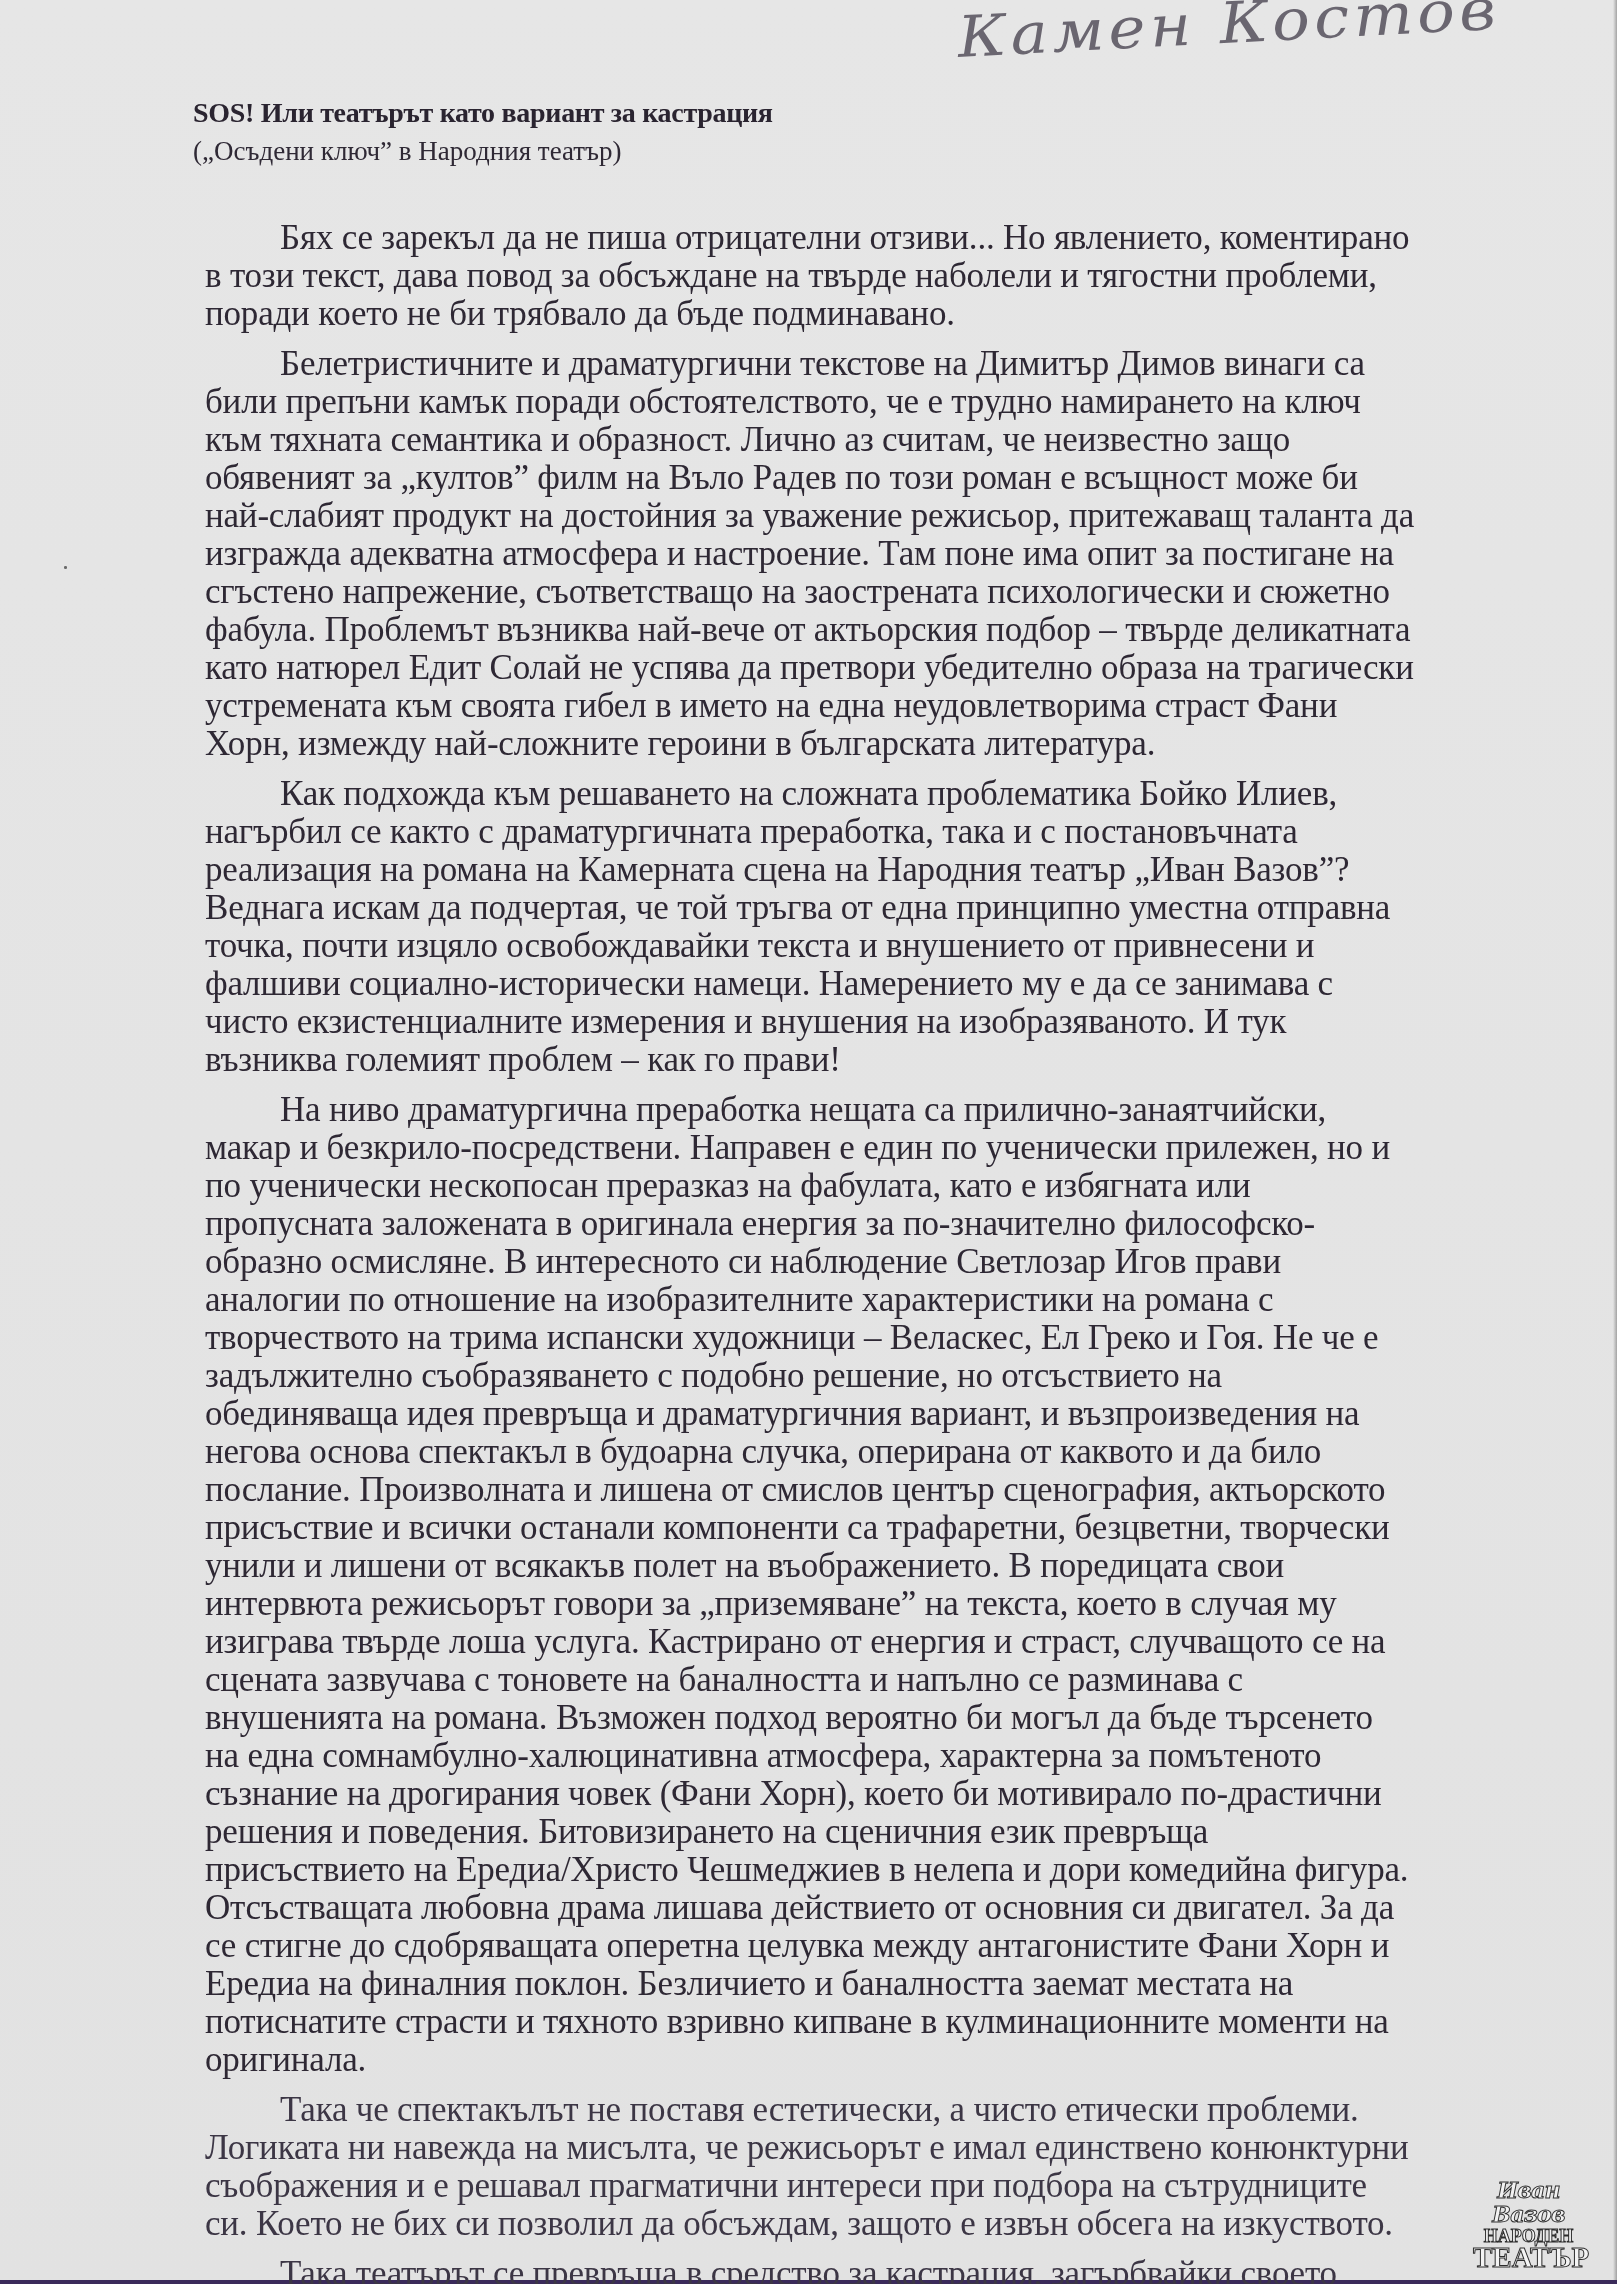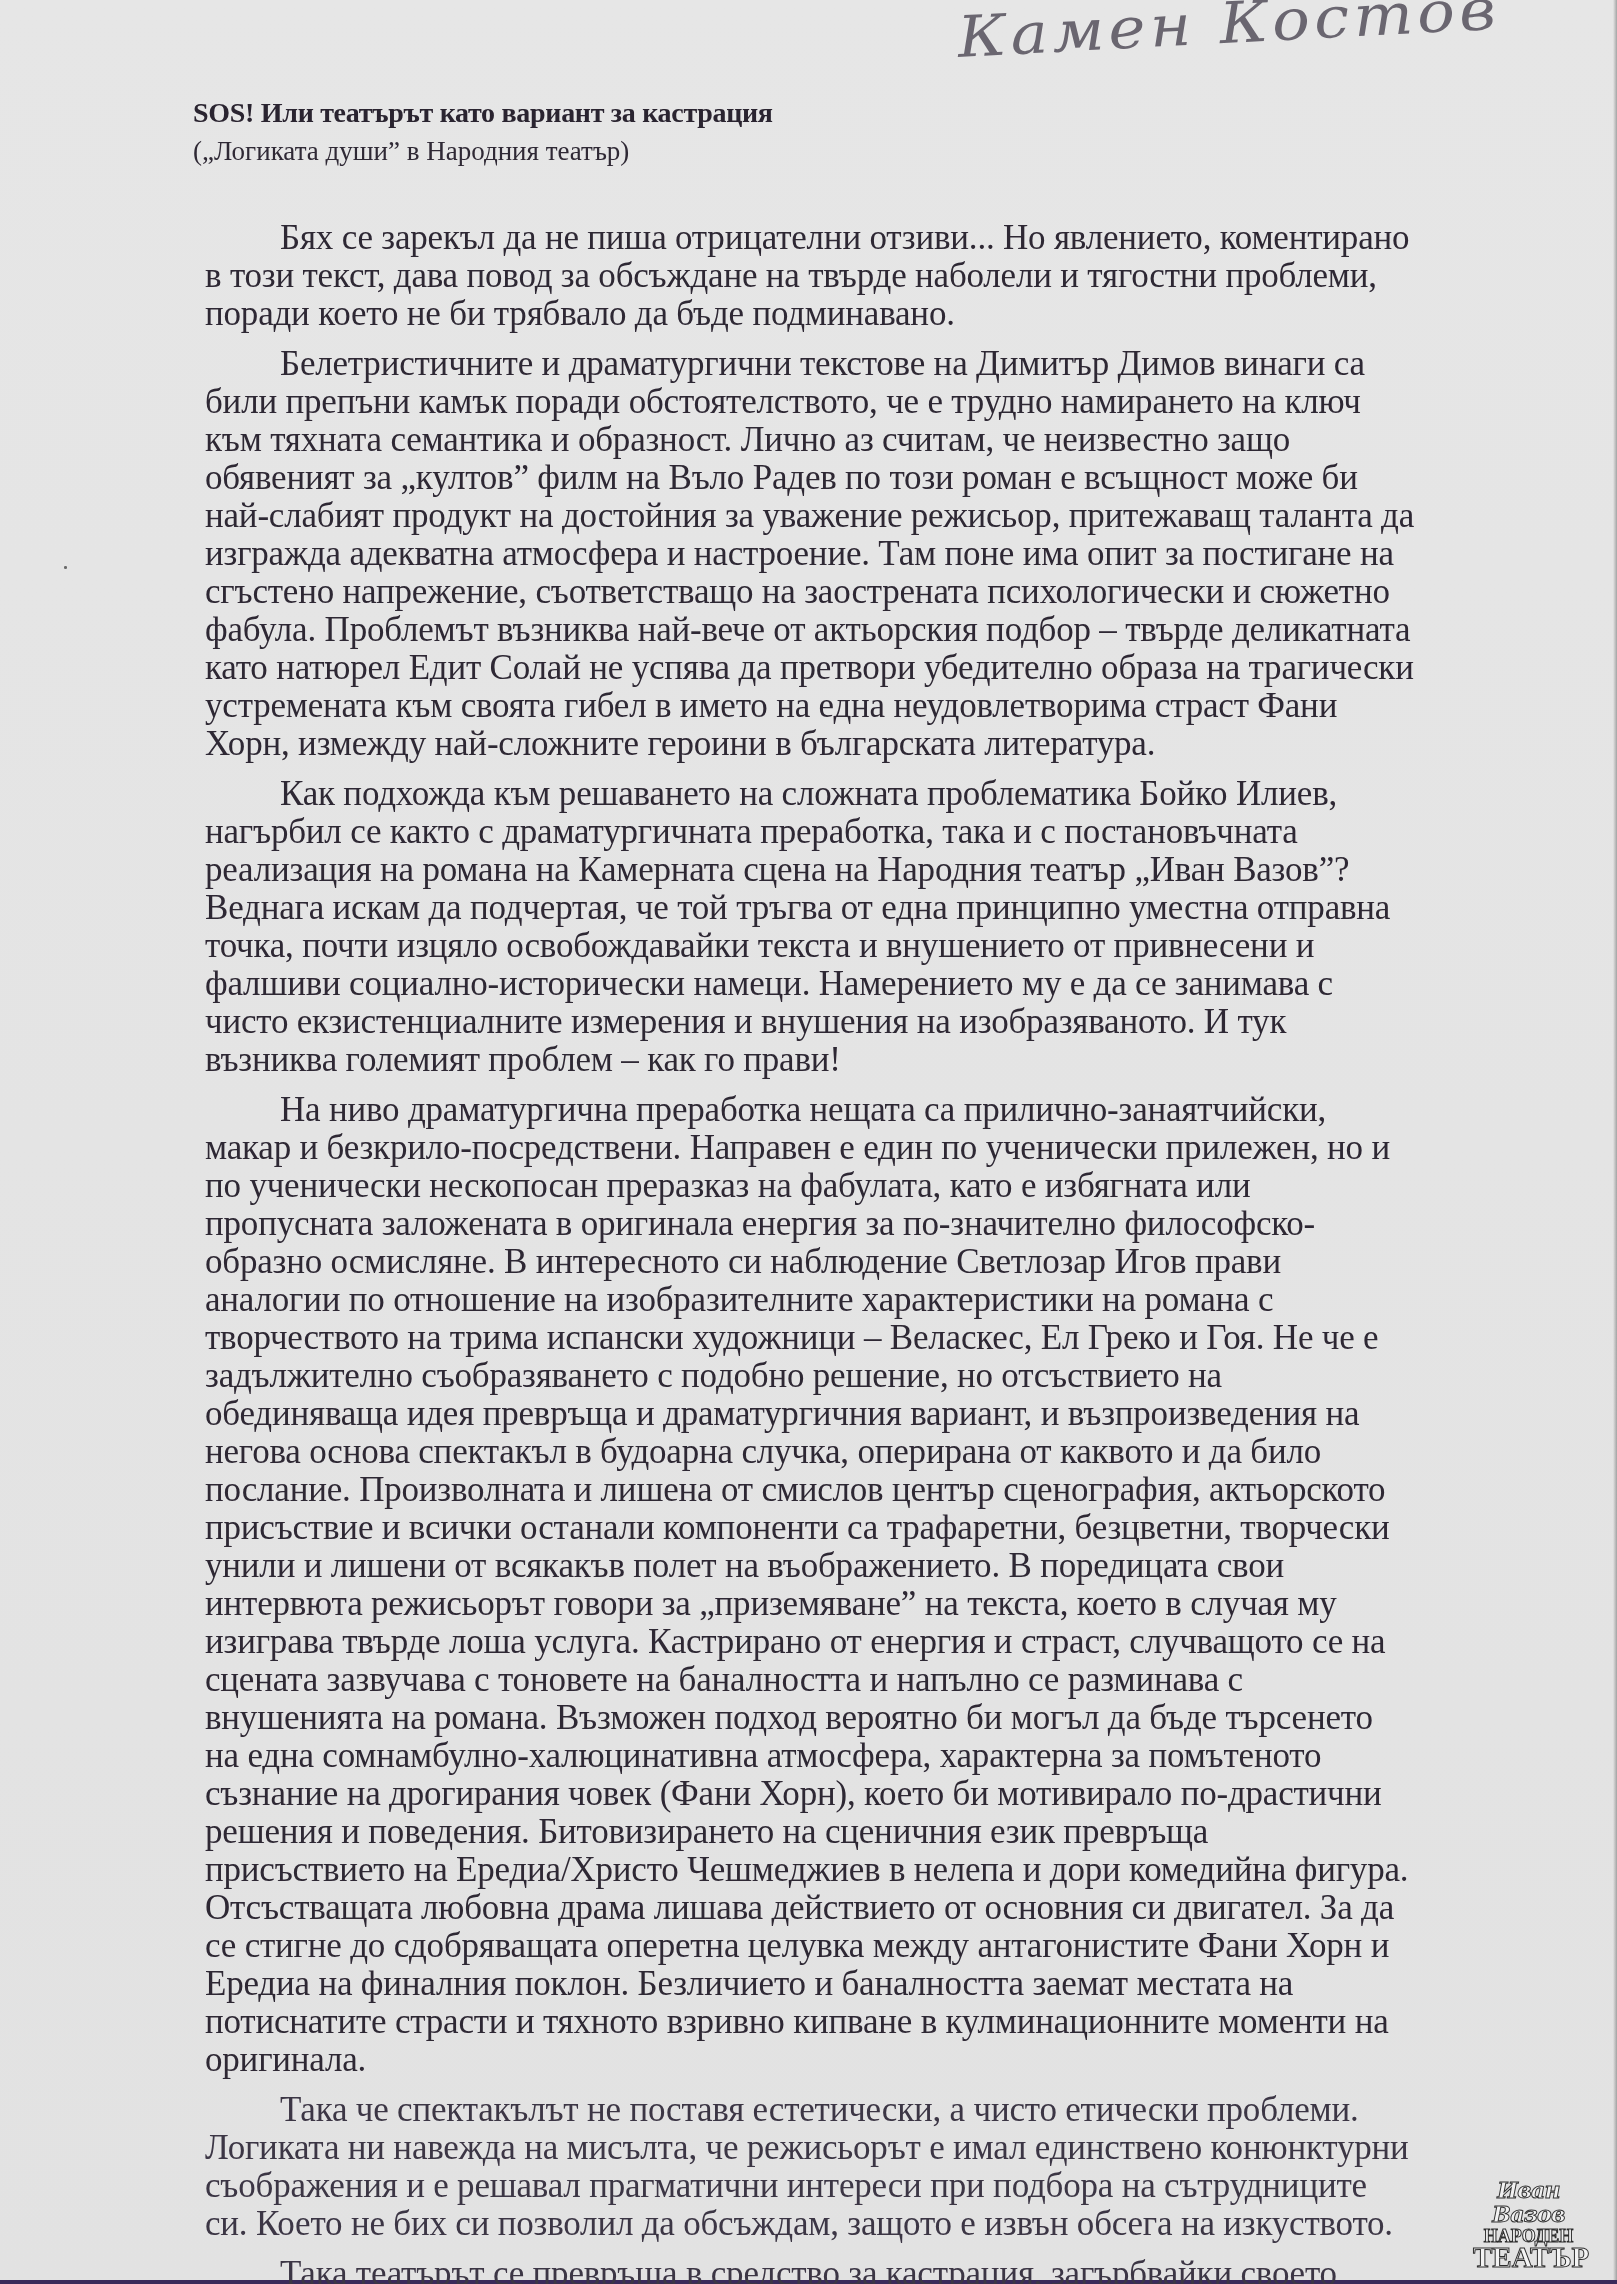--- a/index.html
+++ b/index.html
@@ -133,21 +133,21 @@
 </head>
 <body>
 
 <div class="page">
   <div class="page-right-shadow"></div>
   <div class="page-bottom-edge"></div>
 
   <div class="signature">Камен Костов</div>
 
   <h1 class="title">SOS! Или театърът като вариант за кастрация</h1>
-  <p class="subtitle">(„Логиката души” в Народния театър)</p>
+  <p class="subtitle">(„Осъдени ключ” в Народния театър)</p>
 
   <div class="stray-mark"></div>
 
   <div class="body-text">
     <p class="para">Бях се зарекъл да не пиша отрицателни отзиви... Но явлението, коментирано в този текст, дава повод за обсъждане на твърде наболели и тягостни проблеми, поради което не би трябвало да бъде подминавано.</p>
     <p class="para">Белетристичните и драматургични текстове на Димитър Димов винаги са били препъни камък поради обстоятелството, че е трудно намирането на ключ към тяхната семантика и образност. Лично аз считам, че неизвестно защо обявеният за „култов” филм на Въло Радев по този роман е всъщност може би най-слабият продукт на достойния за уважение режисьор, притежаващ таланта да изгражда адекватна атмосфера и настроение. Там поне има опит за постигане на сгъстено напрежение, съответстващо на заострената психологически и сюжетно фабула. Проблемът възниква най-вече от актьорския подбор – твърде деликатната като натюрел Едит Солай не успява да претвори убедително образа на трагически устремената към своята гибел в името на една неудовлетворима страст Фани Хорн, измежду най-сложните героини в българската литература.</p>
     <p class="para">Как подхожда към решаването на сложната проблематика Бойко Илиев, нагърбил се както с драматургичната преработка, така и с постановъчната реализация на романа на Камерната сцена на Народния театър „Иван Вазов”? Веднага искам да подчертая, че той тръгва от една принципно уместна отправна точка, почти изцяло освобождавайки текста и внушението от привнесени и фалшиви социално-исторически намеци. Намерението му е да се занимава с чисто екзистенциалните измерения и внушения на изобразяваното. И тук възниква големият проблем – как го прави!</p>
     <p class="para">На ниво драматургична преработка нещата са прилично-занаятчийски, макар и безкрило-посредствени. Направен е един по ученически прилежен, но и по ученически нескопосан преразказ на фабулата, като е избягната или пропусната заложената в оригинала енергия за по-значително философско-образно осмисляне. В интересното си наблюдение Светлозар Игов прави аналогии по отношение на изобразителните характеристики на романа с творчеството на трима испански художници – Веласкес, Ел Греко и Гоя. Не че е задължително съобразяването с подобно решение, но отсъствието на обединяваща идея превръща и драматургичния вариант, и възпроизведения на негова основа спектакъл в будоарна случка, оперирана от каквото и да било послание. Произволната и лишена от смислов център сценография, актьорското присъствие и всички останали компоненти са трафаретни, безцветни, творчески унили и лишени от всякакъв полет на въображението. В поредицата свои интервюта режисьорът говори за „приземяване” на текста, което в случая му изиграва твърде лоша услуга. Кастрирано от енергия и страст, случващото се на сцената зазвучава с тоновете на баналността и напълно се разминава с внушенията на романа. Възможен подход вероятно би могъл да бъде търсенето на една сомнамбулно-халюцинативна атмосфера, характерна за помътеното съзнание на дрогирания човек (Фани Хорн), което би мотивирало по-драстични решения и поведения. Битовизирането на сценичния език превръща присъствието на Ередиа/Христо Чешмеджиев в нелепа и дори комедийна фигура. Отсъстващата любовна драма лишава действието от основния си двигател. За да се стигне до сдобряващата оперетна целувка между антагонистите Фани Хорн и Ередиа на финалния поклон. Безличието и баналността заемат местата на потиснатите страсти и тяхното взривно кипване в кулминационните моменти на оригинала.</p>
     <p class="para faded">Така че спектакълът не поставя естетически, а чисто етически проблеми. Логиката ни навежда на мисълта, че режисьорът е имал единствено конюнктурни съображения и е решавал прагматични интереси при подбора на сътрудниците си. Което не бих си позволил да обсъждам, защото е извън обсега на изкуството.</p>
     <p class="para faded">Така театърът се превръща в средство за кастрация, загърбвайки своето призвание да е средство за катарзис...</p>

